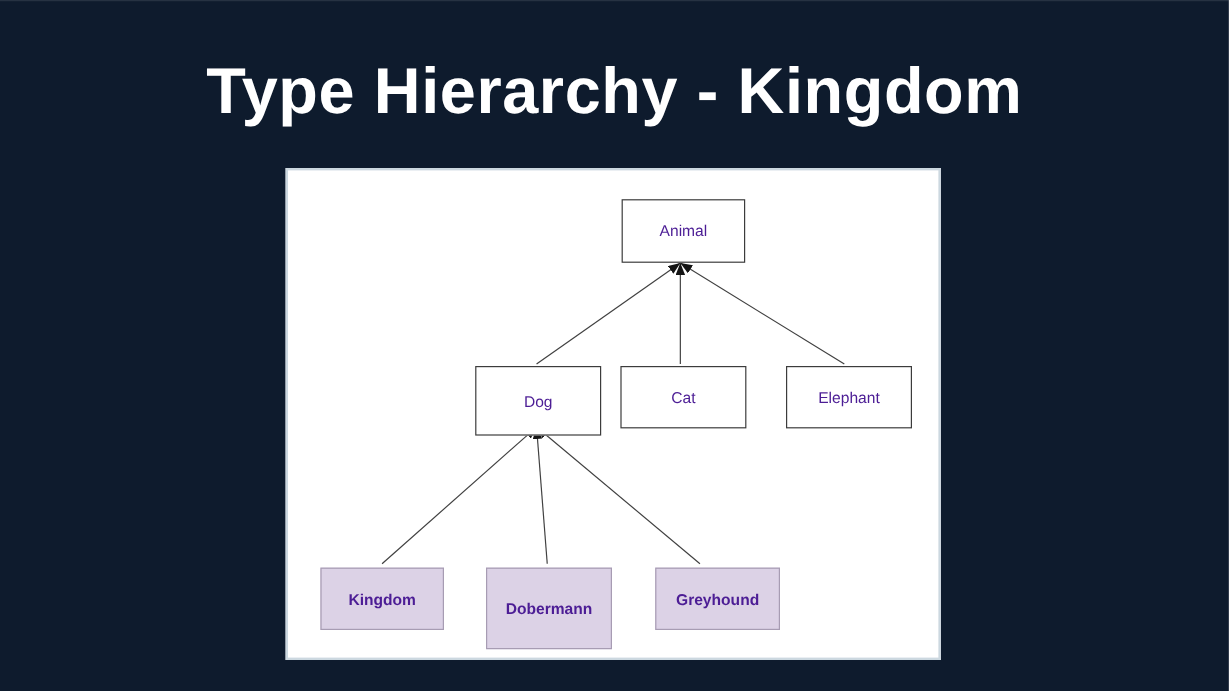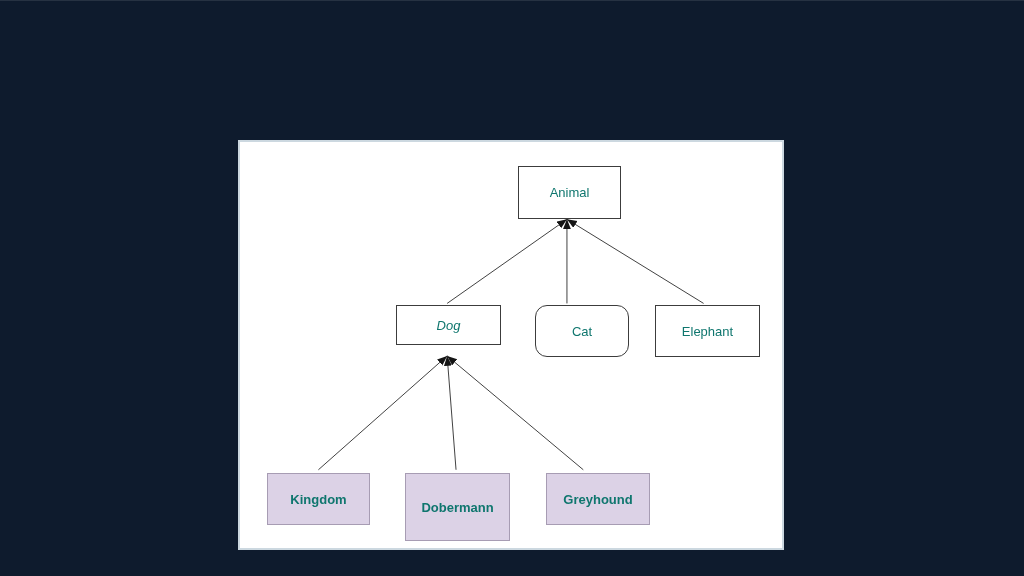--- a/index.html
+++ b/index.html
@@ -41,51 +41,52 @@
     width: 100%; height: 100%;
   }
   .node {
     position: absolute;
     display: flex;
     align-items: center;
     justify-content: center;
     box-sizing: border-box;
     background: #ffffff;
     border: 1px solid #3c3c3c;
-    color: #0f766e;
+    color: #4c1d95;
     font-size: 13px;
     text-align: left;
   }
   .node.leaf {
     background: #dcd2e6;
     border: 1px solid #a79cb3;
     font-weight: bold;
   }
 </style>
 </head>
 <body>
 
 <div class="slide">
+  <h1 class="slide-title">Type Hierarchy - Kingdom</h1>
   <div class="diagram-panel">
     <svg class="edges-svg" id="edges-svg" width="546" height="410" viewBox="0 0 546 410" xmlns="http://www.w3.org/2000/svg">
         <defs>
           <marker id="arrow" markerWidth="11" markerHeight="9" refX="10" refY="4" orient="auto">
             <path d="M0,0 L10,4 L0,8 Z" fill="#141414"></path>
           </marker>
         </defs>
         <line x1="208.5" y1="163" x2="329.5" y2="78" stroke="#404040" stroke-width="1" marker-end="url(#arrow)"></line>
         <line x1="329.5" y1="163" x2="329.5" y2="78" stroke="#404040" stroke-width="1" marker-end="url(#arrow)"></line>
         <line x1="467.5" y1="163" x2="329.5" y2="78" stroke="#404040" stroke-width="1" marker-end="url(#arrow)"></line>
         <line x1="78.5" y1="331" x2="208.5" y2="216" stroke="#404040" stroke-width="1" marker-end="url(#arrow)"></line>
         <line x1="217.5" y1="331" x2="208.5" y2="216" stroke="#404040" stroke-width="1" marker-end="url(#arrow)"></line>
         <line x1="346" y1="331" x2="208.5" y2="216" stroke="#404040" stroke-width="1" marker-end="url(#arrow)"></line>
       </svg>
     <div id="nodes-layer">
         <div class="node" style="left: 278px; top: 24px; width: 103px; height: 53px;">Animal</div>
-        <div class="node" style="left: 156px; top: 163px; width: 105px; height: 40px; font-style: italic;">Dog</div>
-        <div class="node" style="left: 295px; top: 163px; width: 94px; height: 52px; border-radius: 12px;">Cat</div>
+        <div class="node" style="left: 156px; top: 163px; width: 105px; height: 58px;">Dog</div>
+        <div class="node" style="left: 277px; top: 163px; width: 105px; height: 52px;">Cat</div>
         <div class="node" style="left: 415px; top: 163px; width: 105px; height: 52px;">Elephant</div>
         <div class="node leaf" style="left: 27px; top: 331px; width: 103px; height: 52px;">Kingdom</div>
         <div class="node leaf" style="left: 165px; top: 331px; width: 105px; height: 68px;">Dobermann</div>
         <div class="node leaf" style="left: 294px; top: 331px; width: 104px; height: 52px; margin-left: 12px;">Greyhound</div>
       </div>
   </div>
 </div>
 
 </body></html>

